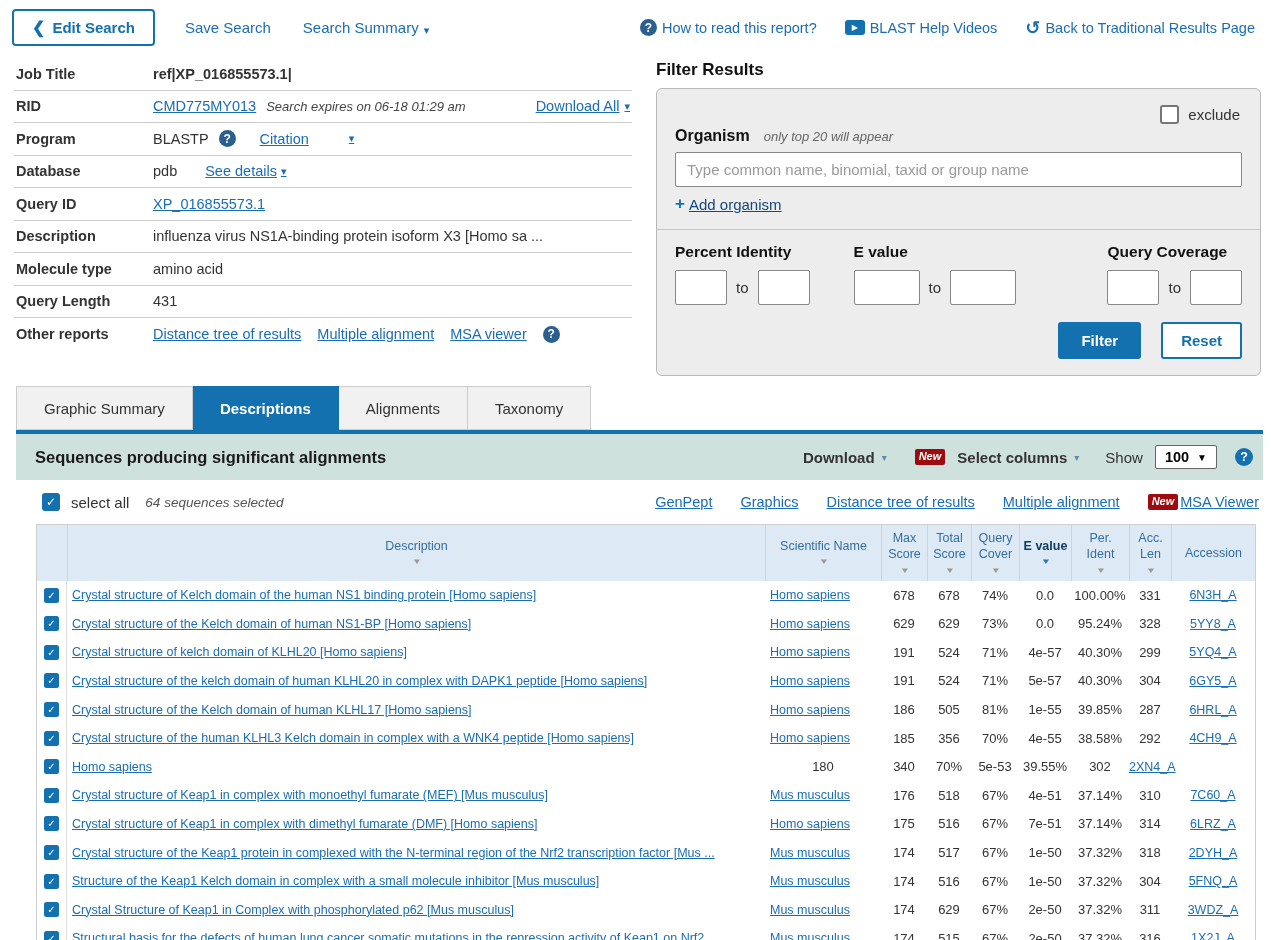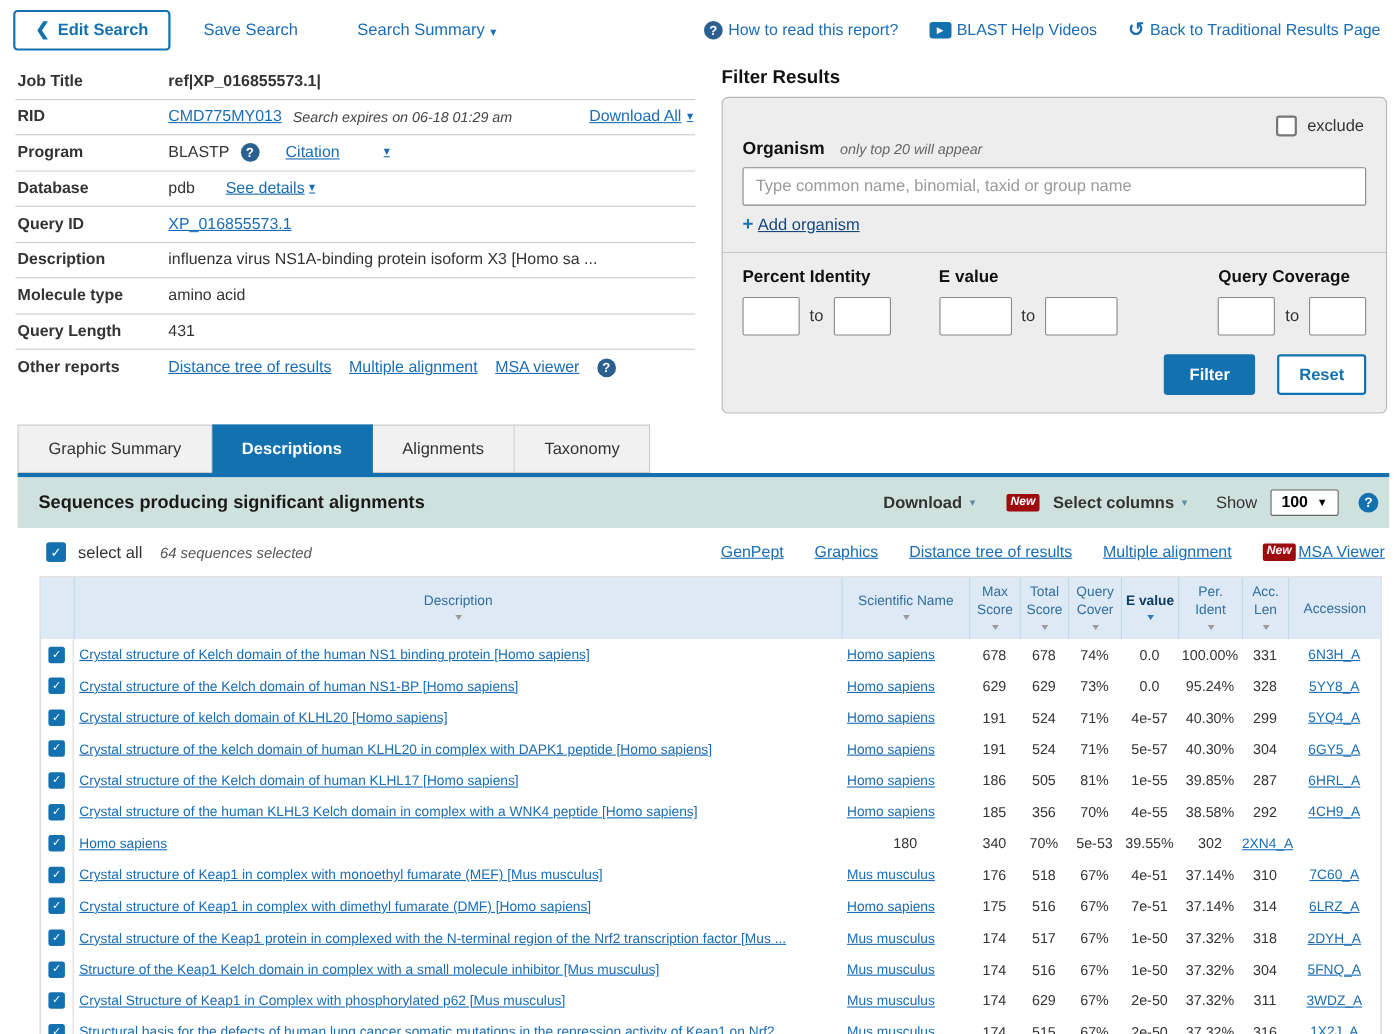--- a/index.html
+++ b/index.html
@@ -9,21 +9,21 @@
   .nolink { text-decoration:none; }
 
   
   .topbar { display:flex; align-items:center; padding:9px 16px 6px 12px; }
   .btn-edit { display:inline-flex; align-items:center; gap:7px; background:#fff;
     border:2px solid #1371b0; border-radius:4px; color:#1371b0; font-weight:bold;
     font-size:15px; padding:8px 18px; cursor:pointer; }
   .chev-left { font-size:16px; font-weight:bold; line-height:1; }
   .top-link { color:#1a6db5; font-size:15px; text-decoration:none; }
   .save-search { margin-left:30px; }
-  .search-summary { margin-left:54px; display:inline-flex; align-items:flex-end; gap:5px; }
+  .search-summary { margin-left:32px; display:inline-flex; align-items:flex-end; gap:5px; }
   .chev-down { font-size:11px; line-height:1; }
   .topbar-right { margin-left:auto; display:flex; align-items:center; gap:28px; font-size:14.5px; }
   .help-item { display:inline-flex; align-items:center; gap:5px; color:#1a6db5; text-decoration:none; }
   .q-icon { width:17px; height:17px; border-radius:50%; background:#2a5f8f; color:#fff;
     font-weight:bold; font-size:12px; display:inline-flex; align-items:center; justify-content:center; flex:none; }
   .video-icon { width:20px; height:15px; background:#1371b0; border-radius:3px; color:#fff;
     display:inline-flex; align-items:center; justify-content:center; font-size:8px; flex:none; }
   .undo-icon { font-size:18px; font-weight:bold; color:#1a6db5;
     font-family:"DejaVu Sans",sans-serif; line-height:1; }
 

